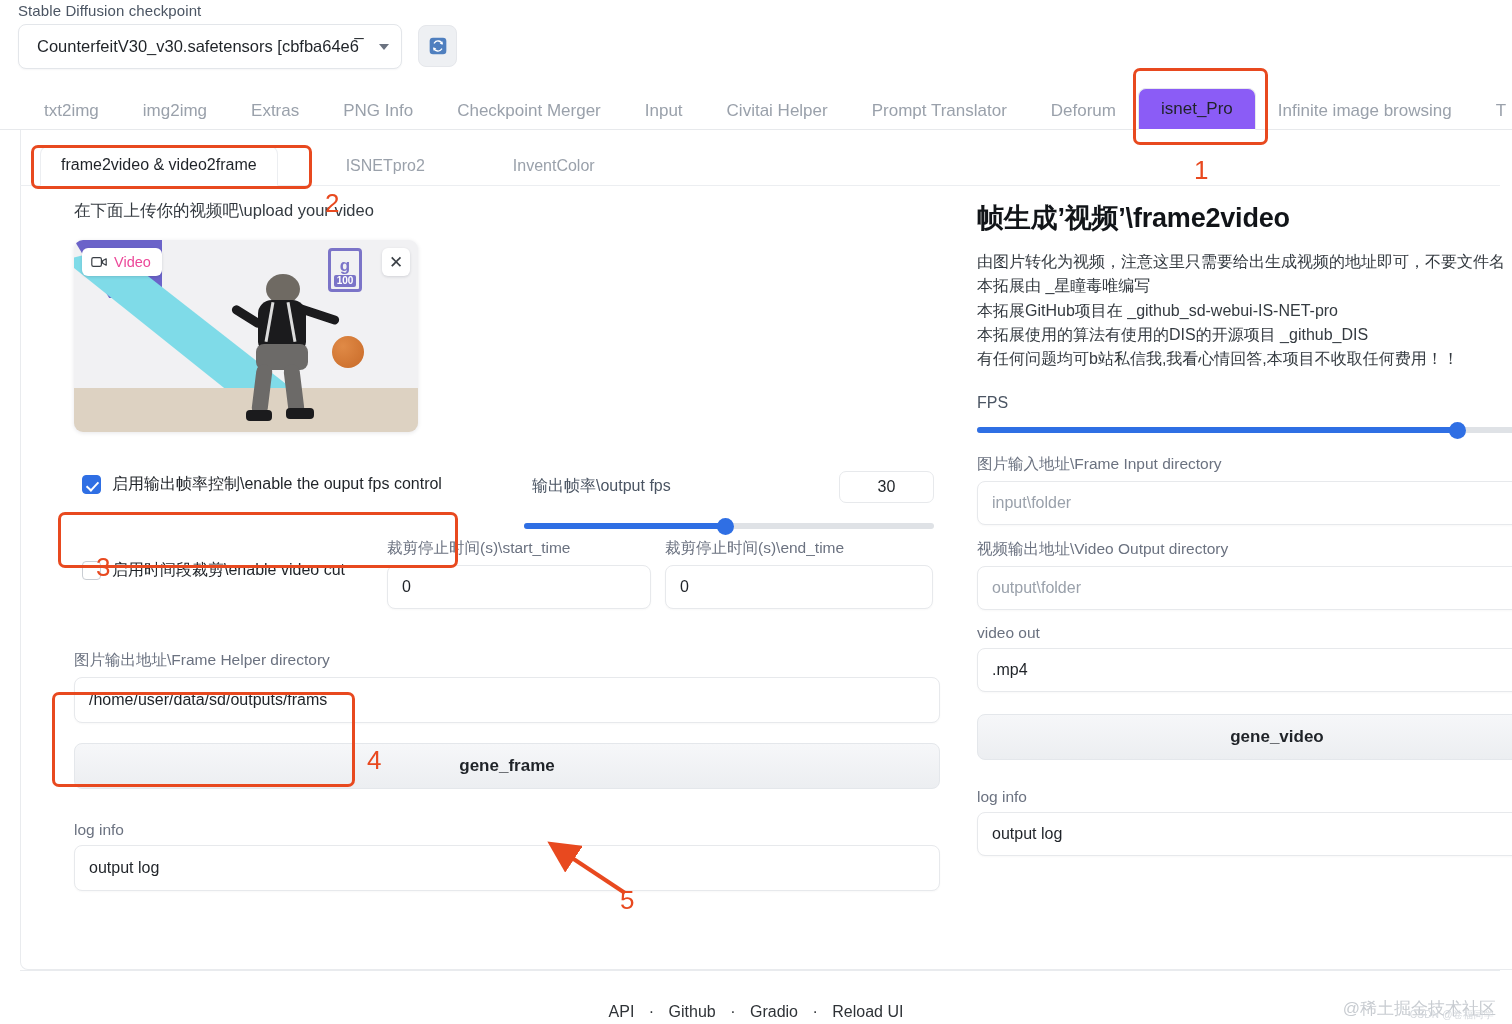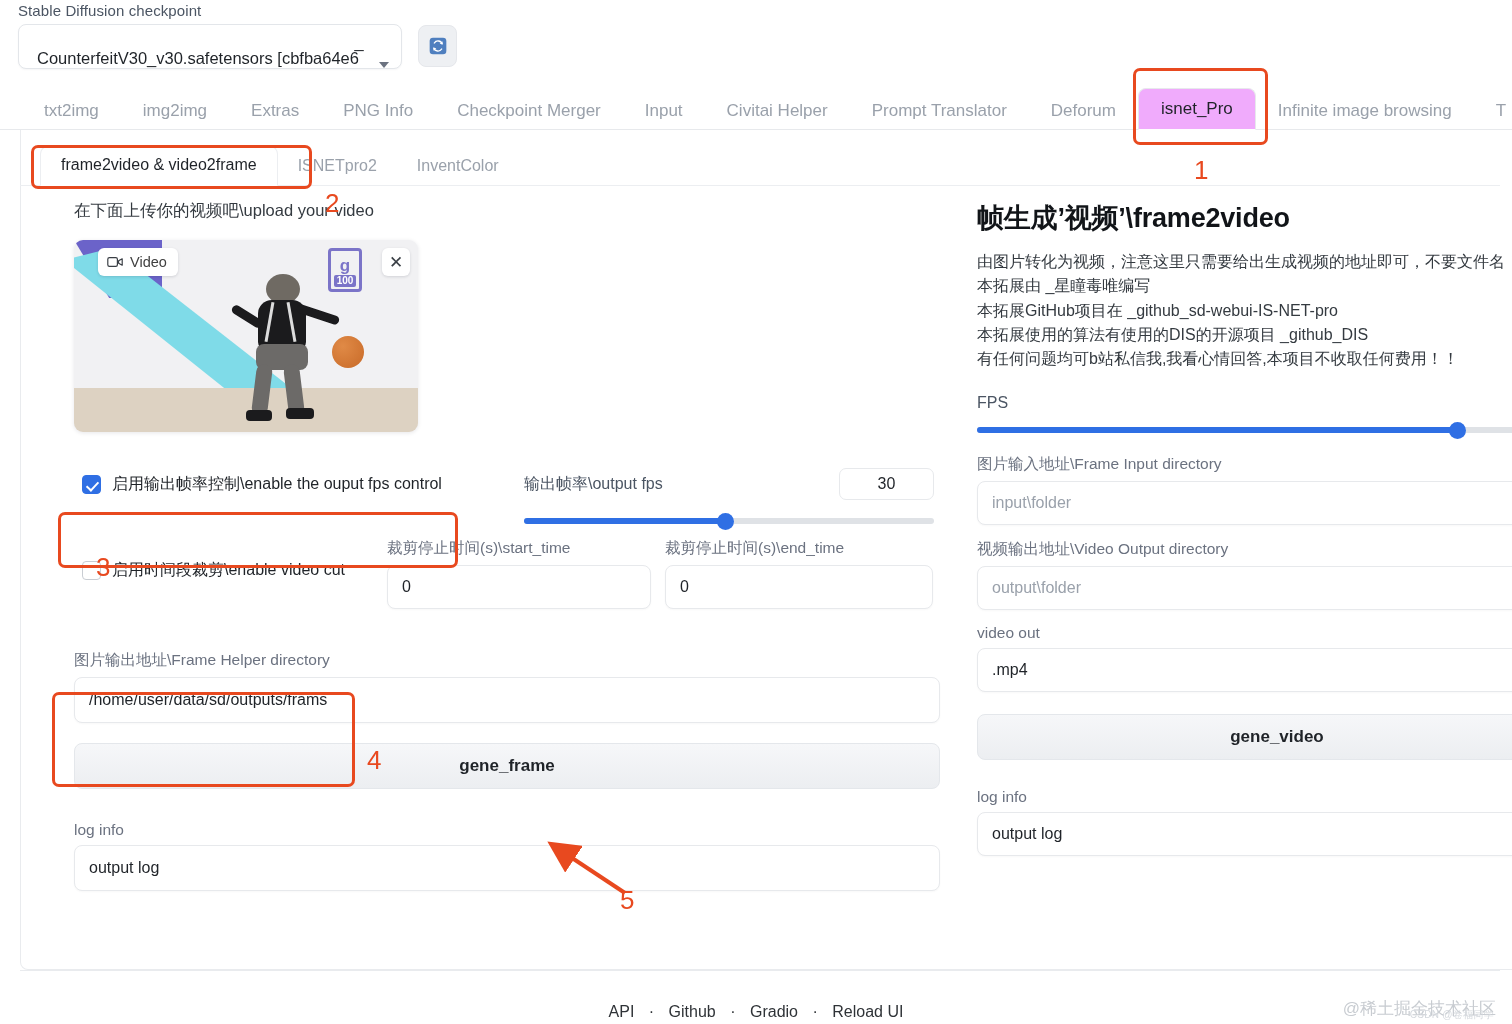--- a/index.html
+++ b/index.html
@@ -14,21 +14,21 @@
 
   
   .ckpt-label {
     position: absolute; left: 18px; top: 2px;
     font-size: 15px; color: #4b5563; letter-spacing: .1px;
   }
   .ckpt-select {
     position: absolute; left: 18px; top: 24px;
     width: 384px; height: 45px;
     border: 1px solid #e3e6ea; border-radius: 8px;
-    background: #fff; display: flex; align-items: flex-end;
+    background: #fff; display: flex; align-items: center;
     padding: 0 12px 0 18px;
     box-shadow: 0 1px 2px rgba(16,24,40,.04);
   }
   .ckpt-select .val {
     flex: 1; font-size: 16.5px; color: #1f2328;
     white-space: nowrap; overflow: hidden;
   }
   .caret {
     width: 0; height: 0; margin-left: 6px;
     border-left: 5px solid transparent; border-right: 5px solid transparent;
@@ -46,39 +46,40 @@
     position: absolute; left: 0; top: 86px; width: 1512px; height: 44px;
     display: flex; align-items: flex-end; gap: 0;
     border-bottom: 1px solid #e7e9ec;
     padding-left: 22px;
   }
   .tab {
     font-size: 17px; color: #9aa1ab; padding: 9px 22px 10px;
     white-space: nowrap; line-height: 1;
   }
   .tab.active {
-    color: #1f2328; background: #f0abfc;
+    color: #1f2328; background: #8b5cf6;
     border: 1px solid #e7e9ec; border-bottom: 1px solid #fff;
     border-radius: 8px 8px 0 0; margin-bottom: -1px;
     padding: 11px 22px 12px;
   }
 
   
   .panel {
     position: absolute; left: 20px; top: 130px;
     width: 1500px; height: 840px;
     border: 1px solid #e9ebee; border-top: none;
     border-radius: 0 0 8px 8px; background: #fff;
   }
 
   
   .subtabbar {
     position: absolute; left: 20px; top: 146px; width: 1480px; height: 40px;
     display: flex; align-items: flex-end; border-bottom: 1px solid #eceef1;
     padding-left: 20px;
+    gap: 48px;
   }
   .subtab {
     font-size: 16px; color: #9aa1ab; padding: 8px 20px 10px; white-space: nowrap;
   }
   .subtab.active {
     color: #1f2328; background: #fff;
     border: 1px solid #eceef1; border-bottom: 1px solid #fff;
     border-radius: 8px 8px 0 0; margin-bottom: -1px; padding: 9px 20px 11px;
   }
 
@@ -120,24 +121,24 @@
     border: 3px solid #7b74c8; border-radius: 4px;
     display: flex; flex-direction: column; align-items: center; justify-content: flex-end;
     padding-bottom: 2px; background: transparent;
   }
   .badge100 .g { font-size: 17px; font-weight: 700; color: #7b74c8; line-height: 1; margin-bottom: 1px;}
   .badge100 .n {
     font-size: 10px; font-weight: 700; color: #fff; background: #7b74c8;
     padding: 1px 3px; border-radius: 2px; line-height: 1;
   }
   .vid-pill {
-    position: absolute; left: 24px; top: 8px; height: 28px;
+    position: absolute; left: 8px; top: 8px; height: 28px;
     background: #fff; border-radius: 6px; display: flex; align-items: center;
     gap: 7px; padding: 0 11px 0 9px; box-shadow: 0 1px 3px rgba(16,24,40,.14);
-    font-size: 14.5px; color: #404040;
+    font-size: 14.5px; color: #ec4899;
   }
   .vid-close {
     position: absolute; right: 8px; top: 8px; width: 28px; height: 28px;
     background: #fff; border-radius: 6px; display: flex; align-items: center;
     justify-content: center; box-shadow: 0 1px 3px rgba(16,24,40,.14);
     font-size: 17px; color: #3a3f45;
   }
   
   .person { position: absolute; left: 150px; top: 34px; width: 120px; height: 152px; }
   .p-head { position:absolute; left:42px; top:0; width:34px; height:30px; border-radius:50%; background:#6f6a63; }
@@ -291,21 +292,21 @@
     </div>
 
     <div style="position:relative; margin-top:26px; height:66px;">
       <div class="chkrow" style="position:absolute; left:8px; top:16px;">
         <span class="chk on"></span>
         <span>启用输出帧率控制\enable the ouput fps control</span>
       </div>
 
       <div style="position:absolute; left:450px; top:10px; width:410px;">
         <div style="display:flex; align-items:center; justify-content:space-between;">
-          <div class="fld-label" style="margin:0; font-size:16px; color:#4b5563;">输出帧率\output fps</div>
+          <div class="fld-label" style="margin:8px; font-size:16px; color:#4b5563;">输出帧率\output fps</div>
           <div style="width:95px; height:32px; border:1px solid #e7e9ec; border-radius:7px; background:#fff;
                       display:flex; align-items:center; justify-content:center; font-size:16px; color:#1f2328;">30</div>
         </div>
         <div class="slider" style="margin-top:17px;">
           <div class="track"></div>
           <div class="fill" id="fps-left-fill" style="width: 49%;"></div>
           <div class="knob" id="fps-left-knob" style="left: 49%;"></div>
         </div>
       </div>
     </div>

